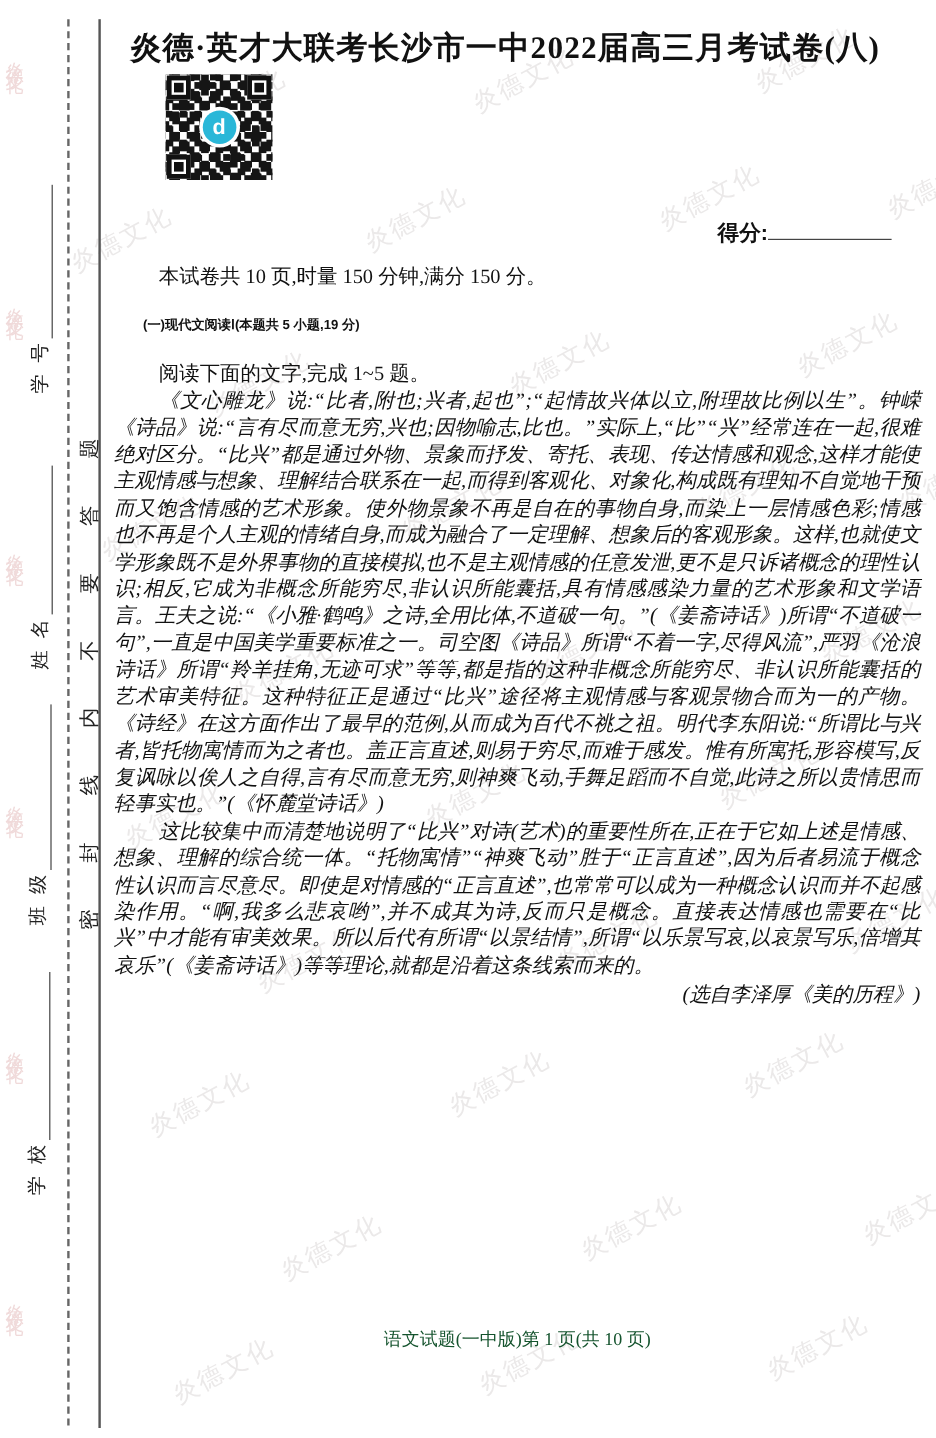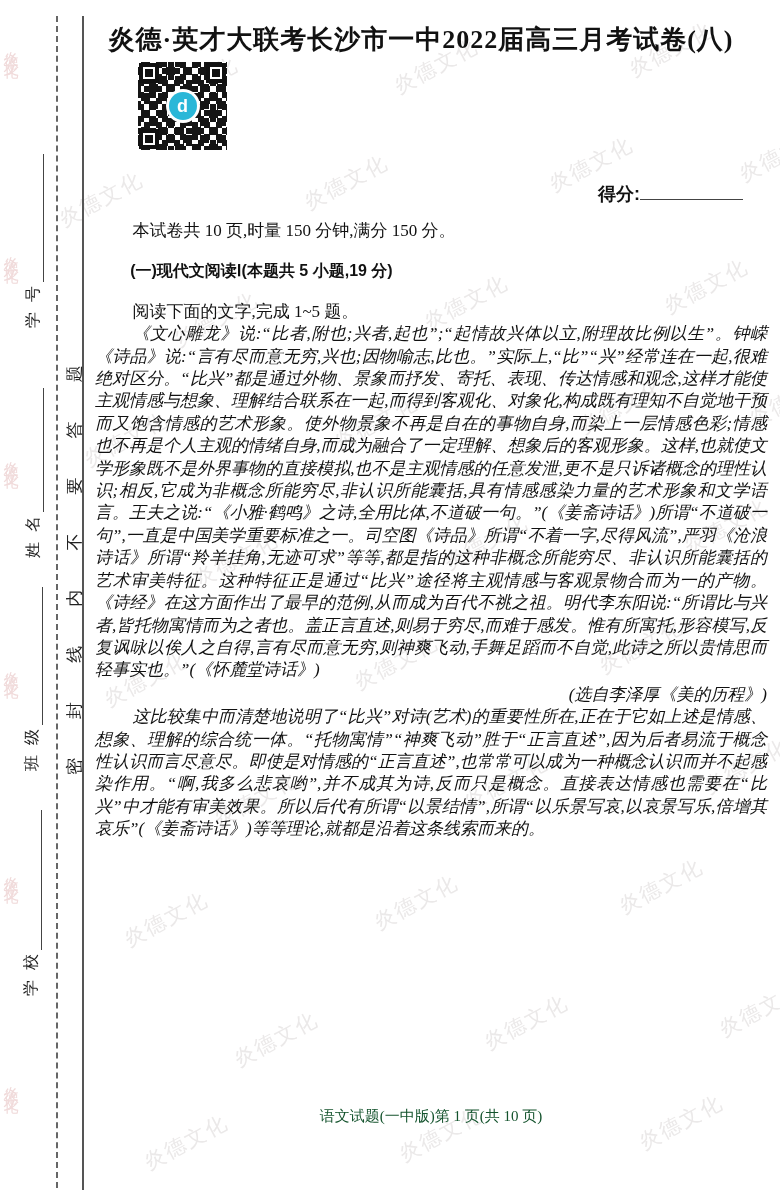--- a/index.html
+++ b/index.html
@@ -62,21 +62,21 @@
       color:#fff; font-family:"Liberation Sans", sans-serif; font-weight:bold;
       font-size:18px; line-height:28px; text-align:center;}
   
   .content{position:absolute; left:95px; top:220px; width:672px;
       font-size:17px; line-height:22.4px; text-align:justify;}
   .content p{margin:0; text-indent:2.2em;}
   .note{margin-bottom:9px !important;}
   .h-sec{font-family:"Liberation Sans", sans-serif; font-weight:bold;
       text-indent:0 !important; margin:3px 0 2px 0 !important; font-size:17.5px;}
   .h-part{font-family:"Liberation Sans", sans-serif; font-weight:bold;
-      margin:18px 0 !important; font-size:16px;}
+      margin:18px 0 !important; font-size:11px;}
   .kai{font-style:italic;}
   .mat-label{font-weight:bold; margin-right:1.6em;}
   .source{text-align:right; text-indent:0 !important; margin-top:2px !important;}
   
   .footer{position:absolute; left:95px; top:1107px; width:672px;
       text-align:center; font-size:15px; color:#14532d;}
 </style>
 </head>
 <body>
 
@@ -156,19 +156,19 @@
 
   <div class="score-line">
     <span>得分:</span><span class="blank"></span>
   </div>
 
   <div class="content">
     <p class="note">本试卷共 10 页,时量 150 分钟,满分 150 分。</p>
     <p class="h-part">(一)现代文阅读Ⅰ(本题共 5 小题,19 分)</p>
     <p>阅读下面的文字,完成 1~5 题。</p>
     <p class="kai">《文心雕龙》说:“比者,附也;兴者,起也”;“起情故兴体以立,附理故比例以生”。钟嵘《诗品》说:“言有尽而意无穷,兴也;因物喻志,比也。”实际上,“比”“兴”经常连在一起,很难绝对区分。“比兴”都是通过外物、景象而抒发、寄托、表现、传达情感和观念,这样才能使主观情感与想象、理解结合联系在一起,而得到客观化、对象化,构成既有理知不自觉地干预而又饱含情感的艺术形象。使外物景象不再是自在的事物自身,而染上一层情感色彩;情感也不再是个人主观的情绪自身,而成为融合了一定理解、想象后的客观形象。这样,也就使文学形象既不是外界事物的直接模拟,也不是主观情感的任意发泄,更不是只诉诸概念的理性认识;相反,它成为非概念所能穷尽,非认识所能囊括,具有情感感染力量的艺术形象和文学语言。王夫之说:“《小雅·鹤鸣》之诗,全用比体,不道破一句。”(《姜斋诗话》)所谓“不道破一句”,一直是中国美学重要标准之一。司空图《诗品》所谓“不着一字,尽得风流”,严羽《沧浪诗话》所谓“羚羊挂角,无迹可求”等等,都是指的这种非概念所能穷尽、非认识所能囊括的艺术审美特征。这种特征正是通过“比兴”途径将主观情感与客观景物合而为一的产物。《诗经》在这方面作出了最早的范例,从而成为百代不祧之祖。明代李东阳说:“所谓比与兴者,皆托物寓情而为之者也。盖正言直述,则易于穷尽,而难于感发。惟有所寓托,形容模写,反复讽咏以俟人之自得,言有尽而意无穷,则神爽飞动,手舞足蹈而不自觉,此诗之所以贵情思而轻事实也。”(《怀麓堂诗话》)</p>
+    <p class="kai">这比较集中而清楚地说明了“比兴”对诗(艺术)的重要性所在,正在于它如上述是情感、想象、理解的综合统一体。“托物寓情”“神爽飞动”胜于“正言直述”,因为后者易流于概念性认识而言尽意尽。即使是对情感的“正言直述”,也常常可以成为一种概念认识而并不起感染作用。“啊,我多么悲哀哟”,并不成其为诗,反而只是概念。直接表达情感也需要在“比兴”中才能有审美效果。所以后代有所谓“以景结情”,所谓“以乐景写哀,以哀景写乐,倍增其哀乐”(《姜斋诗话》)等等理论,就都是沿着这条线索而来的。</p>
     <p class="kai source">(选自李泽厚《美的历程》)</p>
-    <p class="kai">这比较集中而清楚地说明了“比兴”对诗(艺术)的重要性所在,正在于它如上述是情感、想象、理解的综合统一体。“托物寓情”“神爽飞动”胜于“正言直述”,因为后者易流于概念性认识而言尽意尽。即使是对情感的“正言直述”,也常常可以成为一种概念认识而并不起感染作用。“啊,我多么悲哀哟”,并不成其为诗,反而只是概念。直接表达情感也需要在“比兴”中才能有审美效果。所以后代有所谓“以景结情”,所谓“以乐景写哀,以哀景写乐,倍增其哀乐”(《姜斋诗话》)等等理论,就都是沿着这条线索而来的。</p>
   </div>
 
   <div class="footer">语文试题(一中版)第 1 页(共 10 页)</div>
 
 </div>
 
 </body></html>

